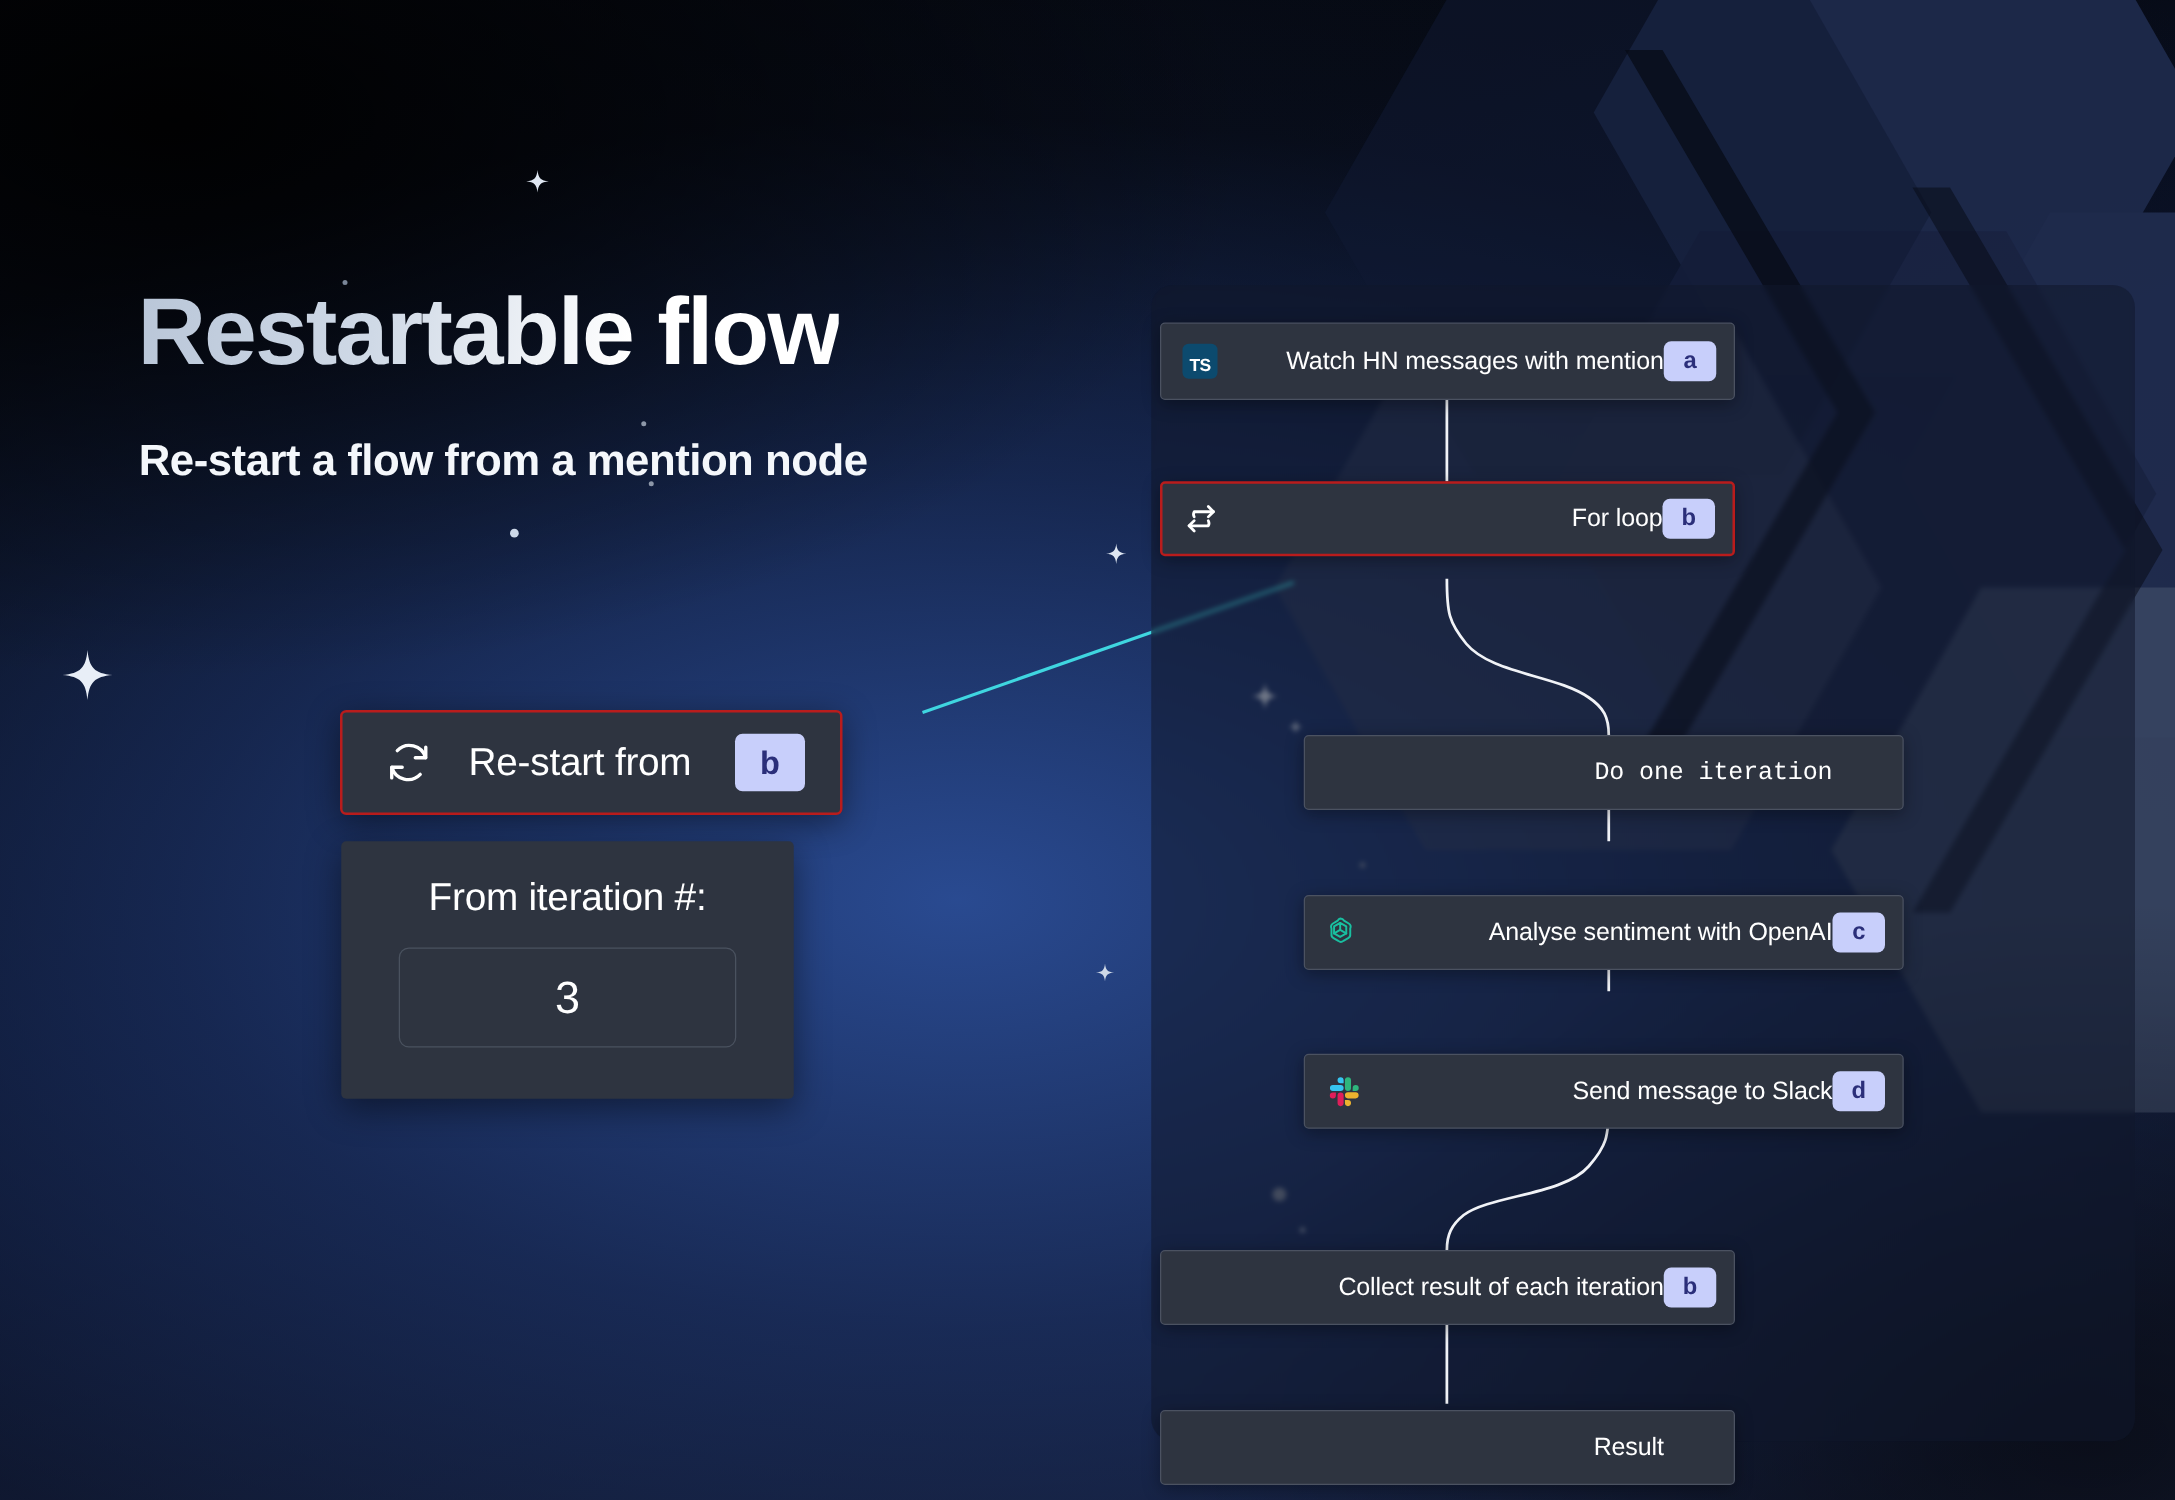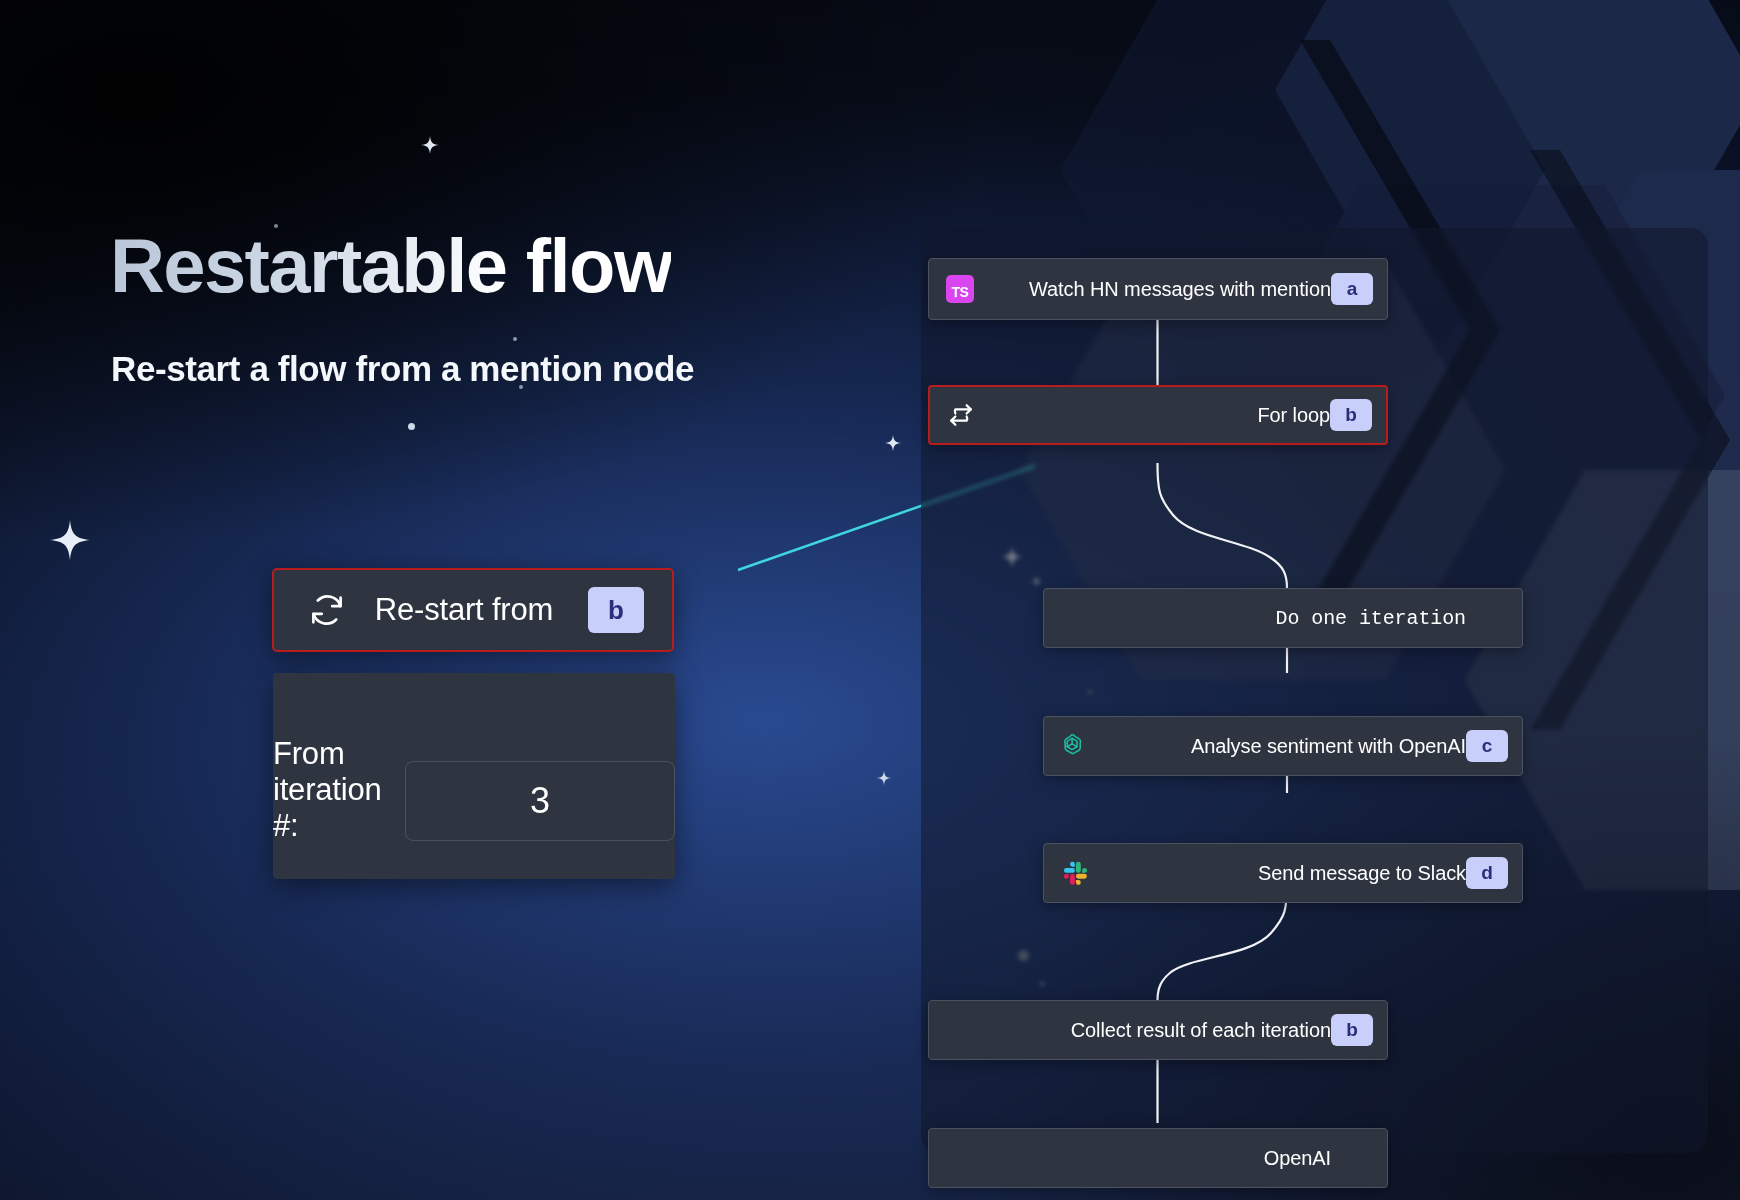--- a/index.html
+++ b/index.html
@@ -88,25 +88,26 @@
     border-radius: 6px;
     display: flex;
     align-items: center;
     justify-content: center;
   }
   .badge-lg { width: 56px; height: 46px; font-size: 26px; margin-right: 6px; }
 
   .iter-card {
     position: absolute;
     left: 273px; top: 673px;
-    width: 402px; height: 206px;
+    width: 362px; height: 206px;
     background: #2e3440;
     border-radius: 4px;
     box-shadow: 0 8px 28px rgba(0,0,0,0.45);
     display: flex;
+    flex-direction: column;
     align-items: center;
     padding-top: 27px;
   }
   .iter-label {
     color: #ffffff;
     font-size: 31px;
     letter-spacing: -0.2px;
   }
   .iter-input {
     margin-top: 22px;
@@ -147,21 +148,21 @@
   .node.active {
     border: 2px solid #b91c1c;
   }
   .node .nd-icon { flex: 0 0 auto; width: 34px; height: 34px; display:flex; align-items:center; justify-content:center; }
   .node .nd-label { flex: 1 1 auto; text-align: right; }
   .badge-sm { width: 42px; height: 32px; font-size: 19px; }
   .spacer { flex: 0 0 auto; width: 42px; }
 
   .ts-icon {
     width: 28px; height: 28px;
-    background: #d946ef;
+    background: #0c4a6e;
     border-radius: 5px;
     color: #fff;
     font-size: 14px;
     font-weight: 700;
     display: flex; align-items: flex-end; justify-content: center;
     padding-bottom: 3px;
     letter-spacing: -0.5px;
   }
 
   svg.conn { position: absolute; left: 0; top: 0; overflow: visible; pointer-events: none; }
@@ -336,18 +337,18 @@
     </div>
 
     <div class="node" style="left:7px; top:772px; width:460px; height:60px;">
       <span class="spacer"></span>
       <span class="nd-label">Collect result of each iteration</span>
       <span class="badge badge-sm">b</span>
     </div>
 
     <div class="node" style="left:7px; top:900px; width:460px; height:60px;">
       <span class="spacer"></span>
-      <span class="nd-label">OpenAI</span>
+      <span class="nd-label">Result</span>
       <span class="spacer"></span>
     </div>
 
   </div>
 </div>
 
 </body></html>

